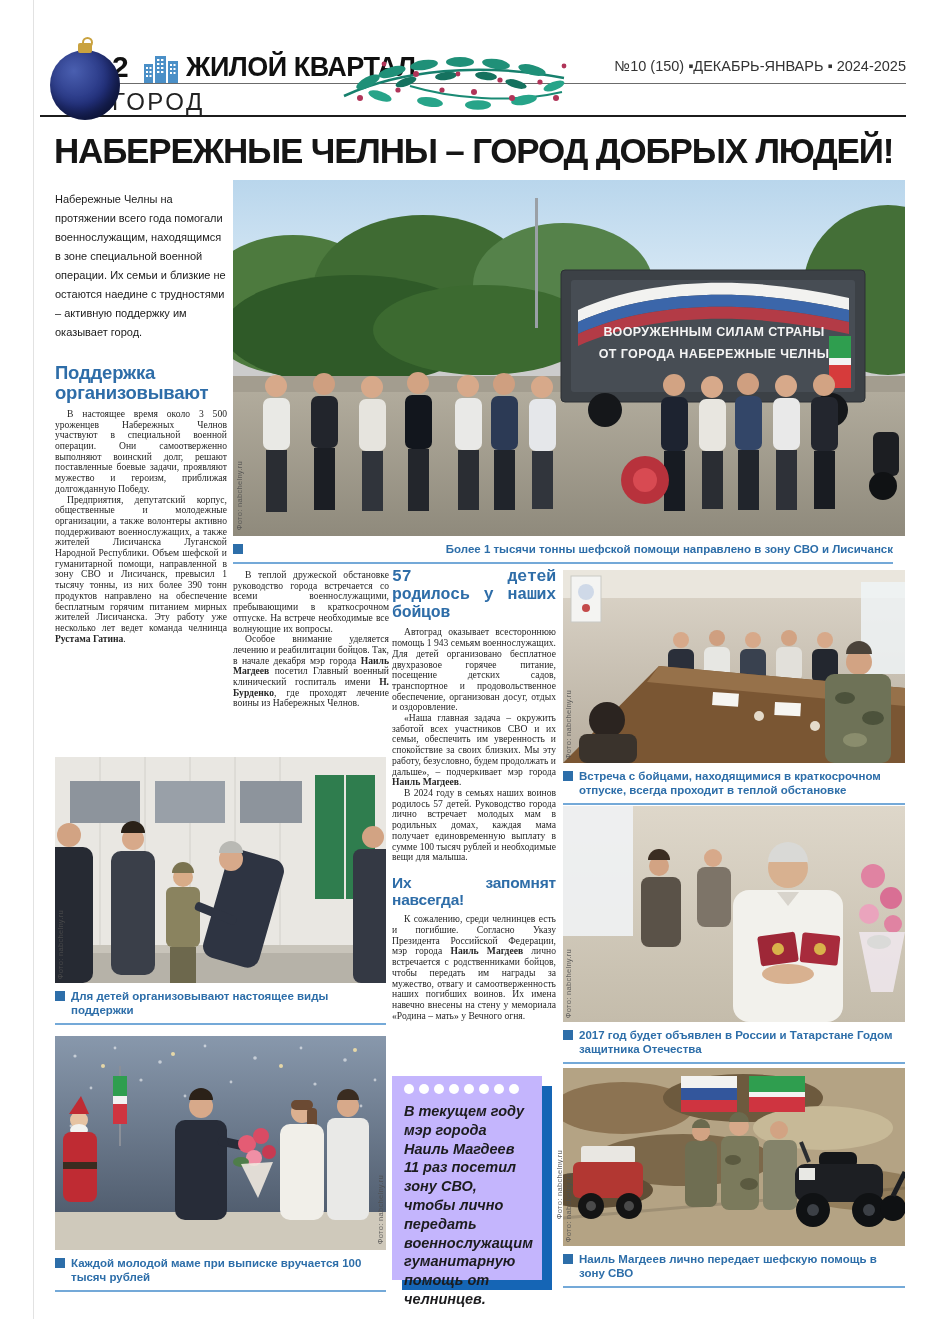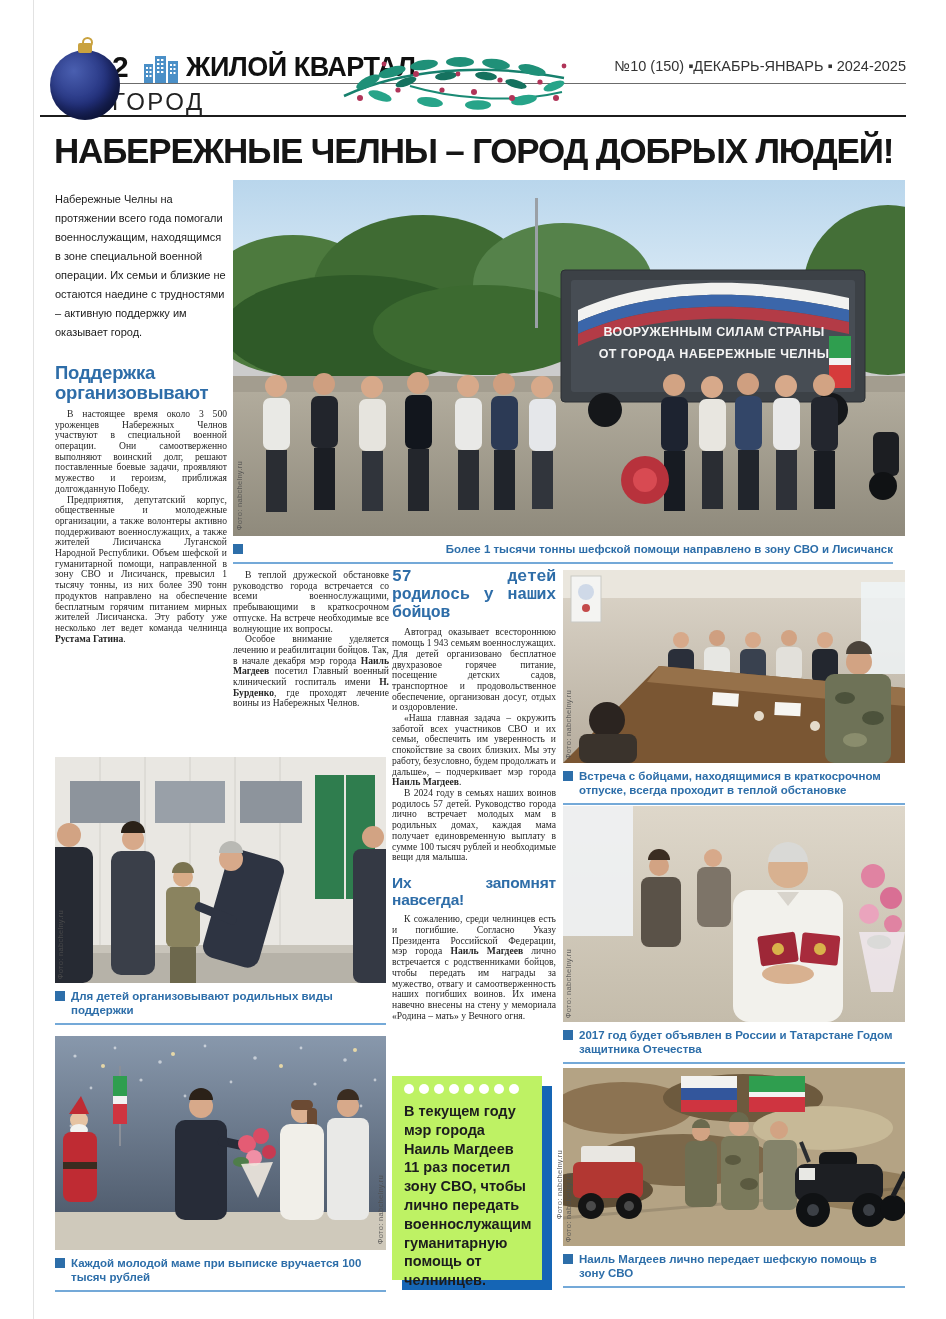--- a/index.html
+++ b/index.html
@@ -44,21 +44,21 @@
   .credit.on-photo{color:#4e4e4e;opacity:.85;}
   
   .cap{display:flex;gap:6px;align-items:flex-start;color:#2d6ea9;font-weight:bold;
        font-size:11.5px;line-height:14px;padding-bottom:6px;border-bottom:2px solid #74a9d8;justify-content:space-between;}
   .cap .sq{flex:0 0 auto;width:10px;height:10px;margin-top:2px;background:#2d6ea9;}
   
   #banner-text{left:352px;top:141px;width:258px;text-align:center;color:#f4f4f4;
                font-size:12.5px;font-weight:bold;letter-spacing:.4px;line-height:22px;}
   
   #callout-shadow{left:402px;top:1086px;width:150px;height:204px;background:#1565b5;}
-  #callout{left:392px;top:1076px;width:150px;height:204px;background:#bef264;}
+  #callout{left:392px;top:1076px;width:150px;height:204px;background:#c4b5fd;font-style:italic;}
   #callout .dots{display:flex;gap:5px;padding:8px 0 4px 12px;}
   #callout .dots i{width:10px;height:10px;border-radius:50%;background:#fff;}
   #callout .txt{padding:4px 12px;font-size:14.5px;font-weight:bold;line-height:18.8px;color:#1c1c1e;}
   b{font-weight:bold;}
 </style>
 </head>
 <body>
 
 <div id="page">
   <div id="edge-line" class="abs"></div>
@@ -373,21 +373,21 @@
           <path d="M164 96 a12 12 0 0 1 24 0 z" fill="#b9b9b4"></path>
         <rect x="142" y="144" width="44" height="9" rx="4" fill="#2e3442" transform="rotate(22 142 144)"></rect>
         <circle cx="318" cy="80" r="11" fill="#d2a383"></circle>
           <rect x="298" y="92" width="42" height="134" rx="8" fill="#343944"></rect>
       </g>
     </svg>
     <span class="credit on-photo" style="left:2px;bottom:4px;">Фото: nabchelny.ru</span>
   </div>
   <div class="abs cap" style="left:55px;top:989px;width:331px;">
     <span class="sq"></span>
-    <span>Для детей организовывают родильных виды поддержки</span>
+    <span>Для детей организовывают настоящее виды поддержки</span>
   </div>
 
   <div class="abs photo" style="left:563px;top:806px;width:342px;height:216px;">
     <svg width="342" height="216" viewBox="0 0 342 216" preserveAspectRatio="none">
       <defs>
           <linearGradient id="vet" x1="0" y1="0" x2="0" y2="1">
         <stop offset="0" stop-color="#ded7ca"></stop>
             <stop offset="1" stop-color="#c4bcab"></stop>
           </linearGradient>
         </defs>

